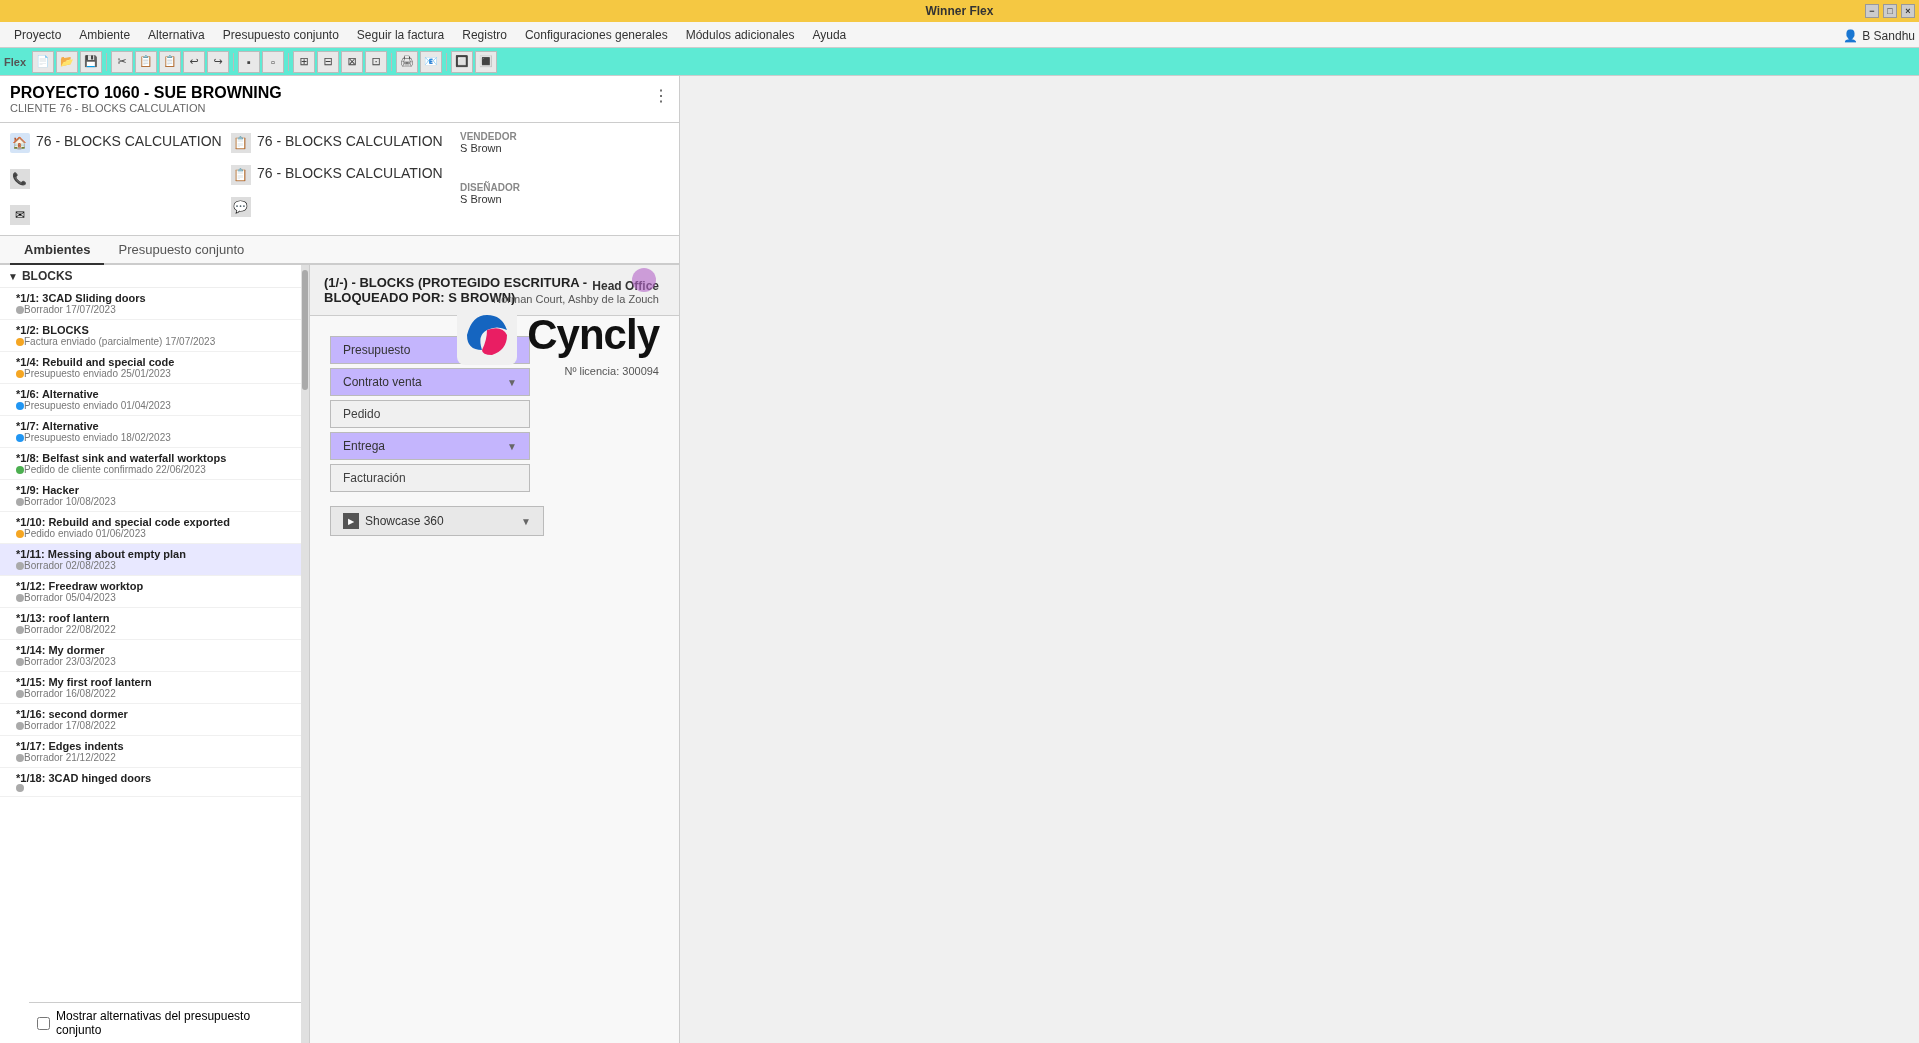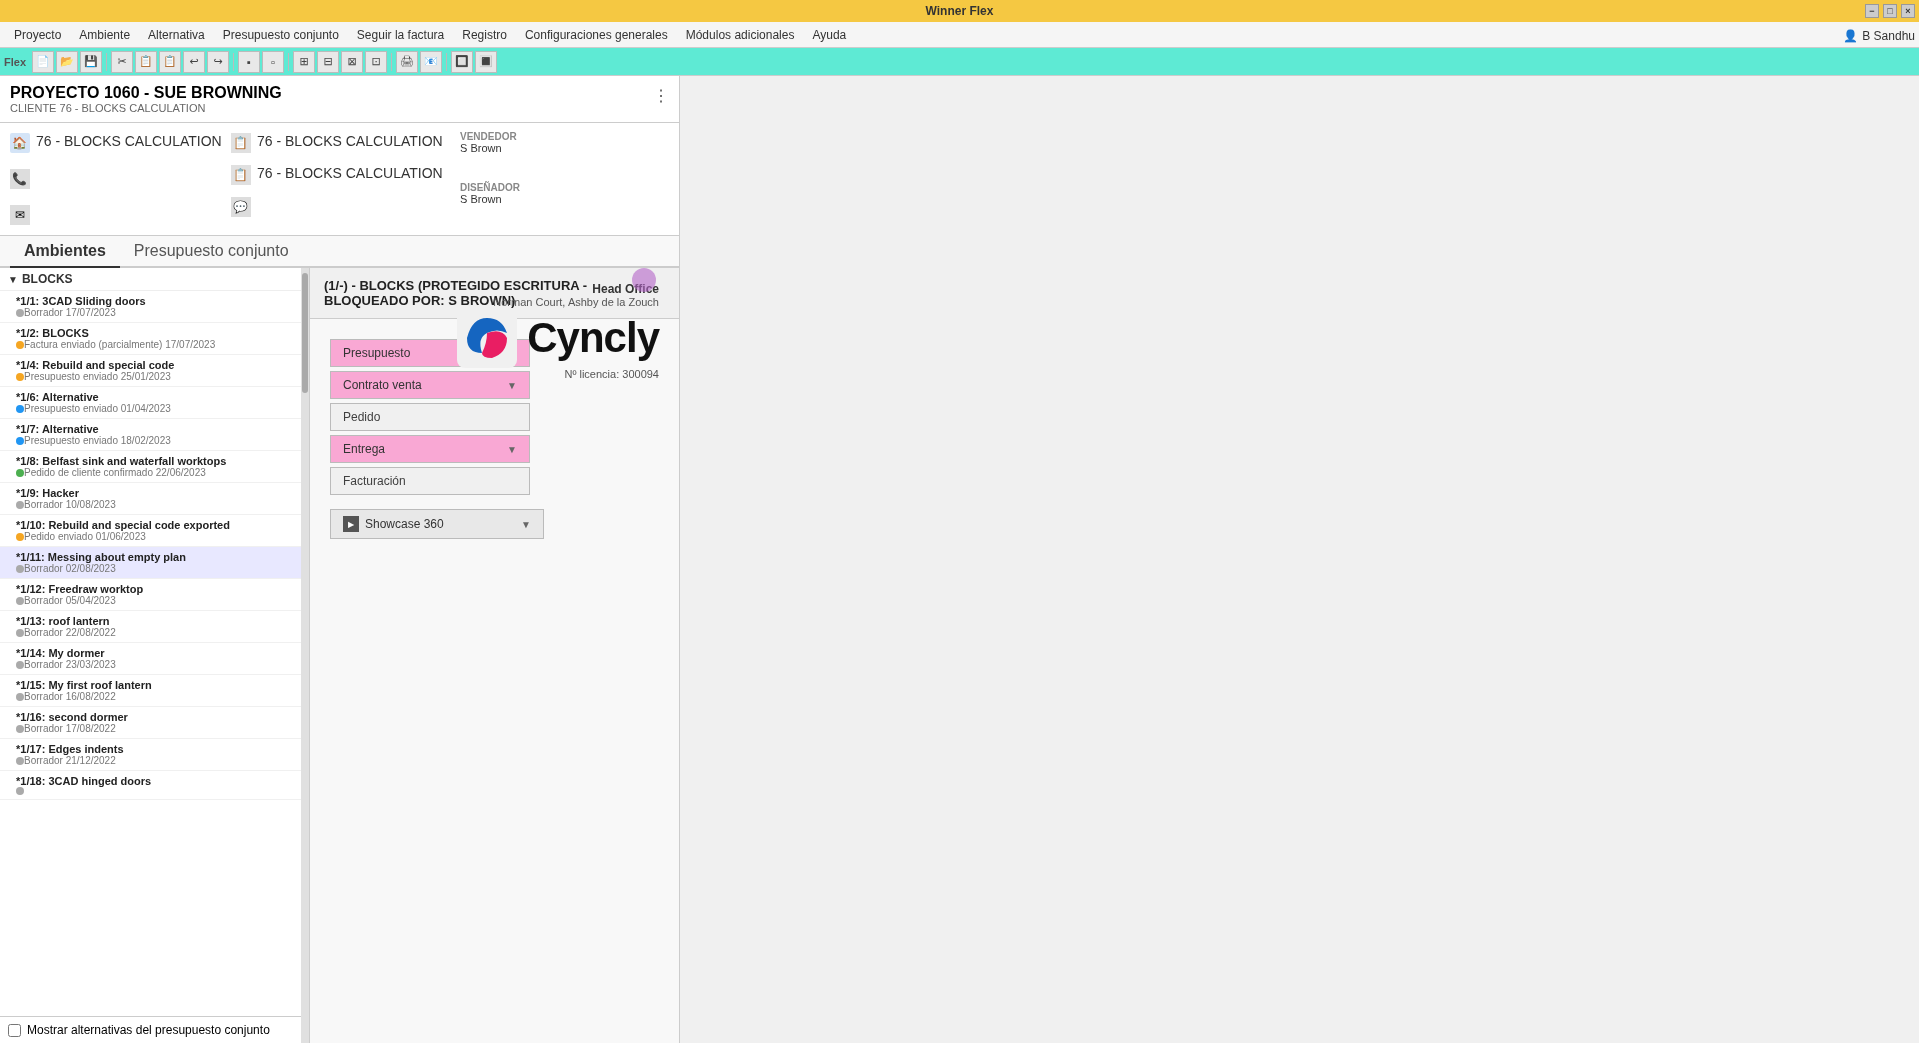--- a/index.html
+++ b/index.html
@@ -130,21 +130,21 @@
     
     #tabs-bar {
       display: flex;
       border-bottom: 2px solid #ccc;
       padding: 0 10px;
       background: #f8f8f8;
     }
     .tab {
       padding: 6px 14px;
       cursor: pointer;
-      font-size: 16px;
+      font-size: 13px;
       color: #555;
       border-bottom: 2px solid transparent;
       margin-bottom: -2px;
     }
     .tab.active {
       color: #333;
       border-bottom: 2px solid #333;
       font-weight: bold;
     }
 
@@ -224,21 +224,21 @@
       border: 1px solid #bbb;
       padding: 6px 12px;
       width: 200px;
       display: flex;
       align-items: center;
       justify-content: space-between;
       cursor: pointer;
       font-size: 12px;
       color: #333;
     }
-    .workflow-box.filled { background: #f9a8d4; }
+    .workflow-box.filled { background: #c4b5fd; }
     .workflow-box.disabled { color: #404040; background: #f0f0f0; }
     .workflow-chevron { font-size: 10px; color: #666; }
 
     .workflow-showcase {
       background: #e8e8e8;
       border: 1px solid #bbb;
       padding: 6px 12px;
       width: 214px;
       display: flex;
       align-items: center;
@@ -291,20 +291,21 @@
     }
 
     
     #checkbox-area {
       padding: 6px 10px;
       border-top: 1px solid #ccc;
       display: flex;
       align-items: center;
       gap: 6px;
       background: #fff;
+      margin-left: 29px;
     }
 
     
     #cursor {
       position: absolute;
       width: 24px; height: 24px;
       background: rgba(180, 100, 200, 0.6);
       border-radius: 50%;
       pointer-events: none;
       z-index: 9999;

